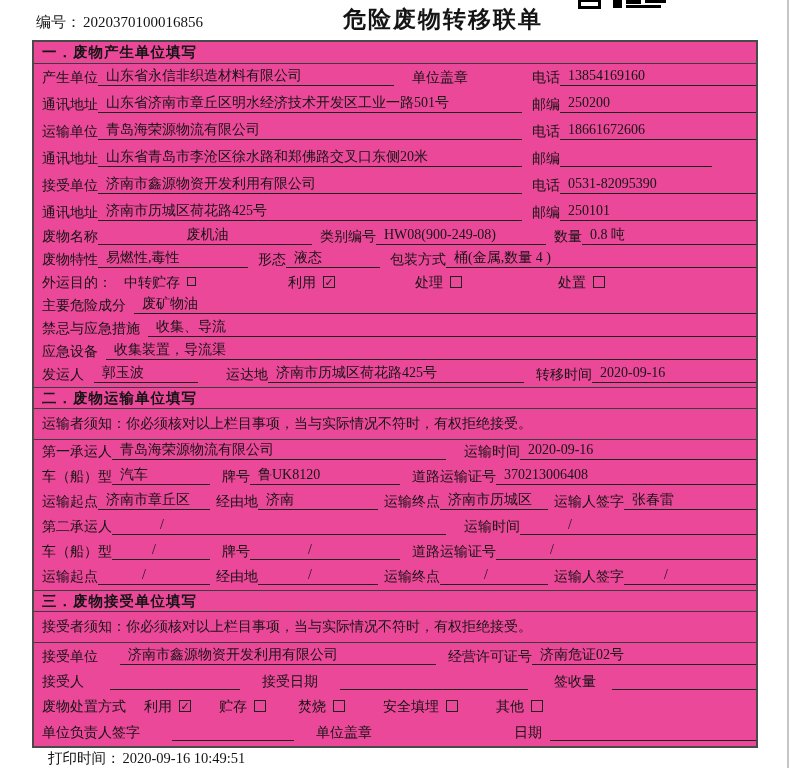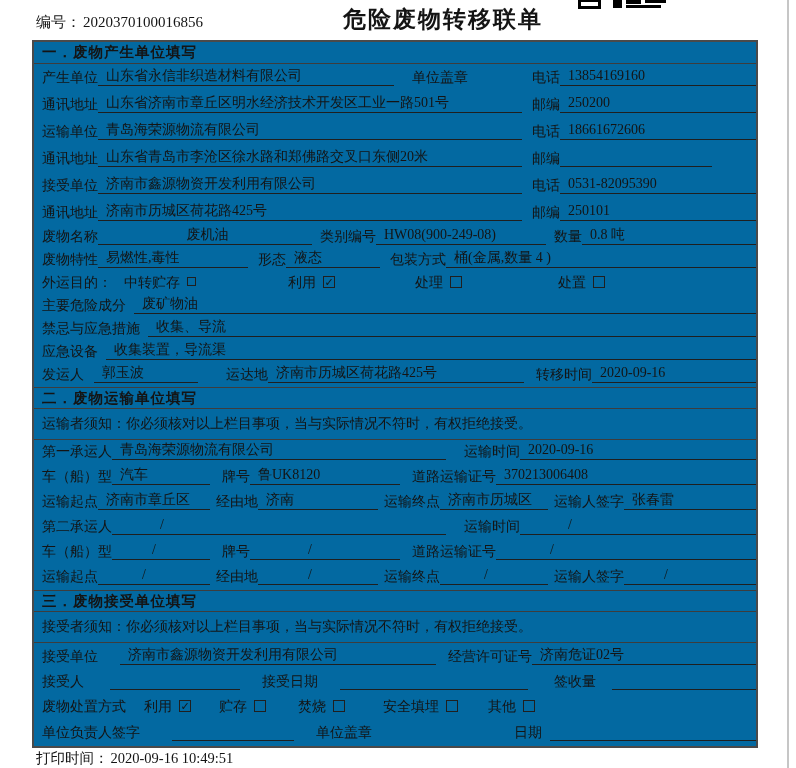--- a/index.html
+++ b/index.html
@@ -20,21 +20,21 @@
   .qr div{position:absolute;background:#000;}
   .qr .q1{left:0;top:0;width:23px;height:9px;background:transparent;border:3px solid #000;border-top-width:2px;box-sizing:border-box;}
   .qr .q2{left:35px;top:0;width:9px;height:8px;}
   .qr .q3{left:48px;top:0;width:15px;height:4px;}
   .qr .q4{left:48px;top:5px;width:35px;height:3px;}
   .qr .q5{left:67px;top:0;width:21px;height:3px;}
   .edge{position:absolute;left:787px;top:0;width:2px;height:768px;background:#c6c6c6;}
 
   .tbl{
     position:absolute;left:32px;top:40px;width:726px;
-    border:2px solid #4a4a4a;box-sizing:border-box;background:#0369a1;
+    border:2px solid #4a4a4a;box-sizing:border-box;background:#ec4899;
   }
   .row{
     display:flex;align-items:flex-end;
     padding:0 0 5px 8px;box-sizing:border-box;
     font-size:14px;line-height:17px;
   }
   .sec{
     display:flex;align-items:center;height:22px;padding:1px 8px;box-sizing:border-box;
     font-weight:bold;font-size:14.5px;letter-spacing:1px;
     border-bottom:1.5px solid #3d3d3d;
@@ -56,21 +56,21 @@
   .uv.grow{flex:1 1 auto;}
   .sp{flex:1 1 auto;}
   .opt{display:flex;align-items:center;flex:0 0 auto;}
   .cb{
     display:inline-block;width:12px;height:12px;flex:0 0 auto;
     border:1px solid #1f1f1f;margin-left:7px;margin-bottom:1px;
     font-size:11px;line-height:12px;text-align:center;
     font-family:"DejaVu Sans",sans-serif;box-sizing:border-box;
   }
   .cb.sm{width:9px;height:9px;margin-bottom:2px;}
-  .footer{position:absolute;left:36px;top:749px;font-size:14.5px;white-space:nowrap;}
+  .footer{position:absolute;left:48px;top:749px;font-size:14.5px;white-space:nowrap;}
   .footer span{margin-right:2px;}
 </style>
 </head>
 <body>
 
 <div class="doc-number">
   <span>编号：</span><span>2020370100016856</span>
 </div>
 
 <div class="title">危险废物转移联单</div>
@@ -280,21 +280,21 @@
       <span class="cb"></span>
     </span>
     <span class="opt" style="margin-left:32px;">
       <span class="lb">焚烧</span>
       <span class="cb"></span>
     </span>
     <span class="opt" style="margin-left:38px;">
       <span class="lb">安全填埋</span>
       <span class="cb"></span>
     </span>
-    <span class="opt" style="margin-left:30px;">
+    <span class="opt" style="margin-left:38px;">
       <span class="lb">其他</span>
       <span class="cb"></span>
     </span>
   </div>
 
   <div class="row h26">
     <span class="lb">单位负责人签字</span>
     <span class="uv" style="width:122px;margin-left:32px;"></span>
     <span class="lb" style="margin-left:22px;">单位盖章</span>
     <span class="lb" style="margin-left:142px;">日期</span>

